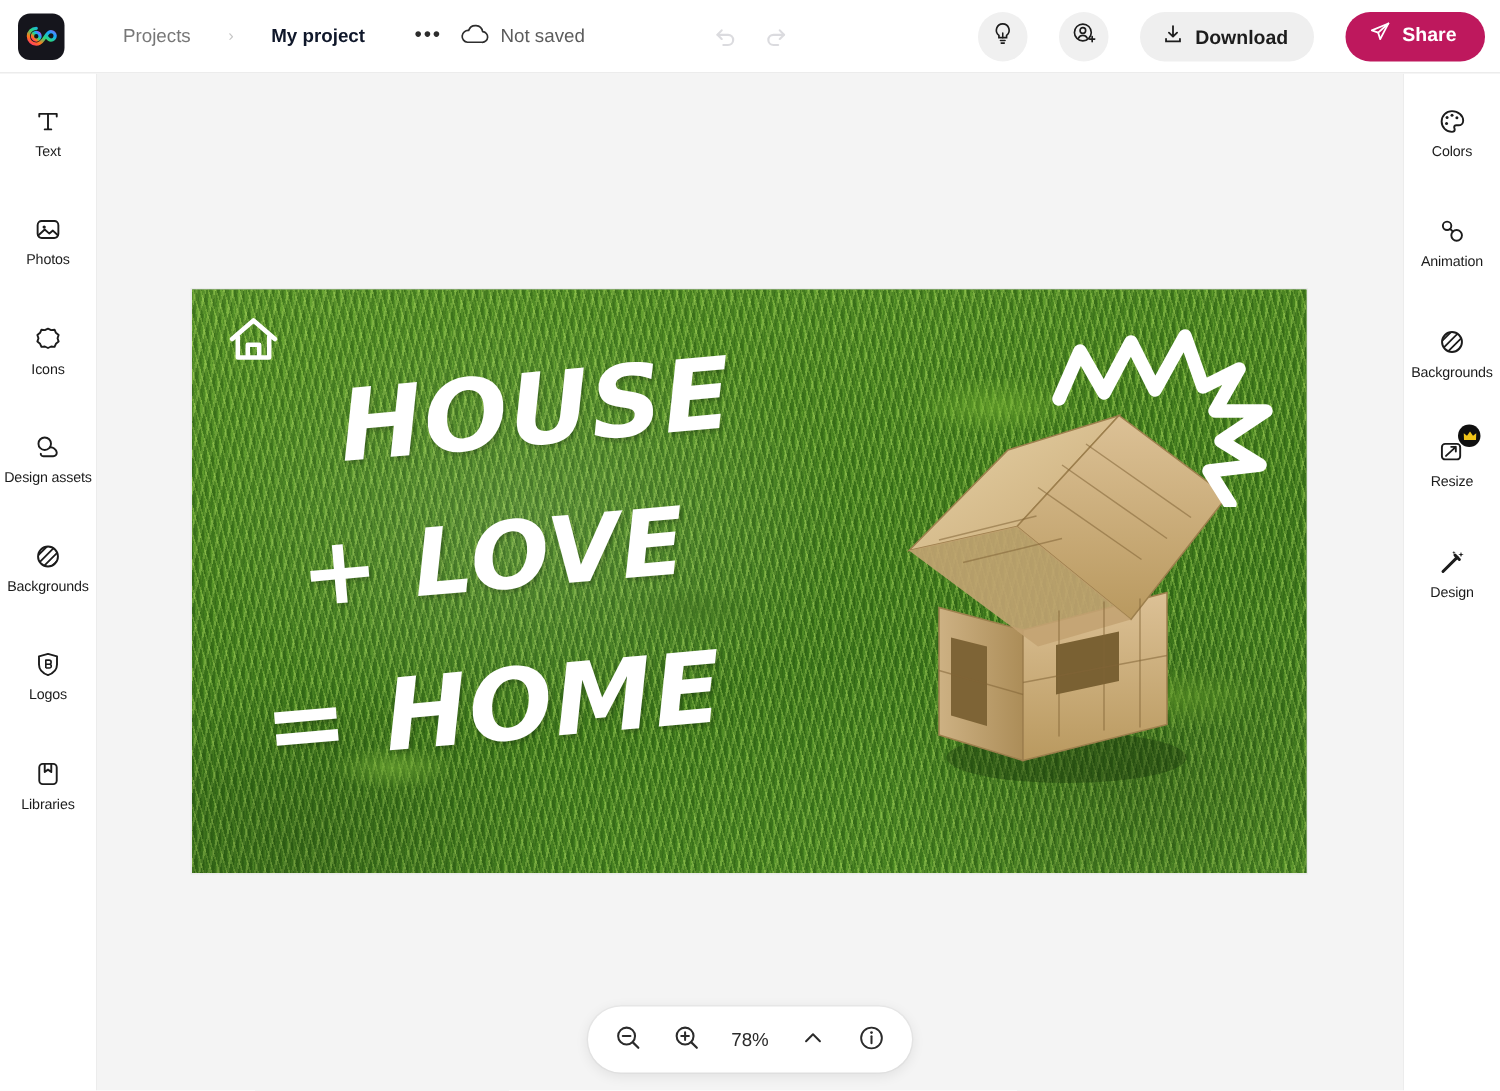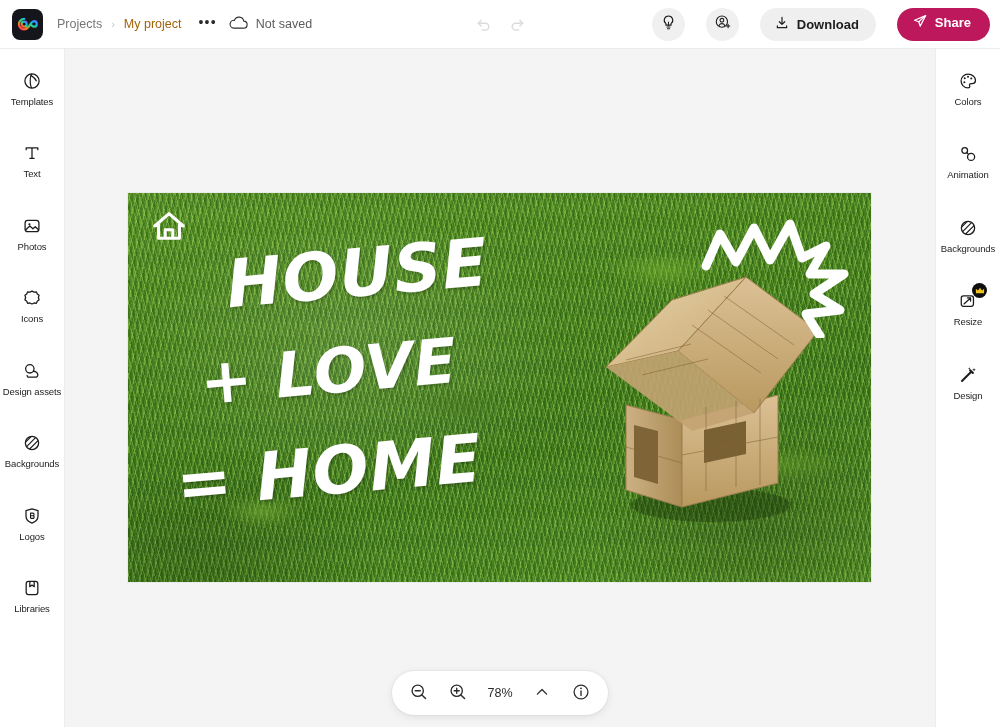--- a/index.html
+++ b/index.html
@@ -33,27 +33,28 @@
   .logo-tile {
     width: 31px; height: 31px;
     border-radius: 8px;
     background: #15151c;
     display: flex; align-items: center; justify-content: center;
     flex: none;
     margin-right: 14px;
   }
   .breadcrumb {
     display: flex; align-items: center;
-    gap: 9px;
+    gap: 25px;
     font-size: 12.5px;
     color: #6e6e6e;
+    margin-left: 25px;
   }
   .bc-projects { color: #777777; cursor: pointer; }
   .bc-sep { color: #c6c6c6; font-size: 11px; }
-  .bc-current { color: #a16207; font-weight: normal; }
+  .bc-current { color: #0f172a; font-weight: bold; }
   .bc-dots {
     color: #2c2c2c;
     letter-spacing: 1.2px;
     font-size: 14px;
     margin-left: 8px;
     cursor: pointer;
     line-height: 1;
     padding-bottom: 4px;
   }
   .save-state {
@@ -354,30 +355,20 @@
         </span>
         <span>Share</span>
       </button>
     </div>
   </div>
 
   <div class="body-row">
 
     <div class="rail left">
 
-      <div class="rail-item">
-        <span class="rail-icon">
-          <svg width="20" height="20" viewBox="0 0 22 22" aria-hidden="true">
-            <circle cx="11" cy="11" r="7.8" fill="none" stroke="#1c1c1c" stroke-width="1.4"></circle>
-            <path d="M11 3.2c-2.6 2.6-2.6 12.8 0 15.6" fill="none" stroke="#1c1c1c" stroke-width="1.3"></path>
-            <path d="M9.4 4.6c2.6 1.2 5.4 3.6 6.6 6.6" fill="#1c1c1c" stroke="#1c1c1c" stroke-width="1.2" stroke-linejoin="round"></path>
-          </svg>
-        </span>
-        <span class="rail-label">Templates</span>
-      </div>
 
       <div class="rail-item">
         <span class="rail-icon">
           <svg width="20" height="20" viewBox="0 0 22 22" aria-hidden="true">
             <path d="M4.6 5.4h12.8M11 5.4v11.4M8.6 16.8h4.8M4.6 5.4v2M17.4 5.4v2" fill="none" stroke="#1c1c1c" stroke-width="1.4" stroke-linecap="round"></path>
           </svg>
         </span>
         <span class="rail-label">Text</span>
       </div>
 

